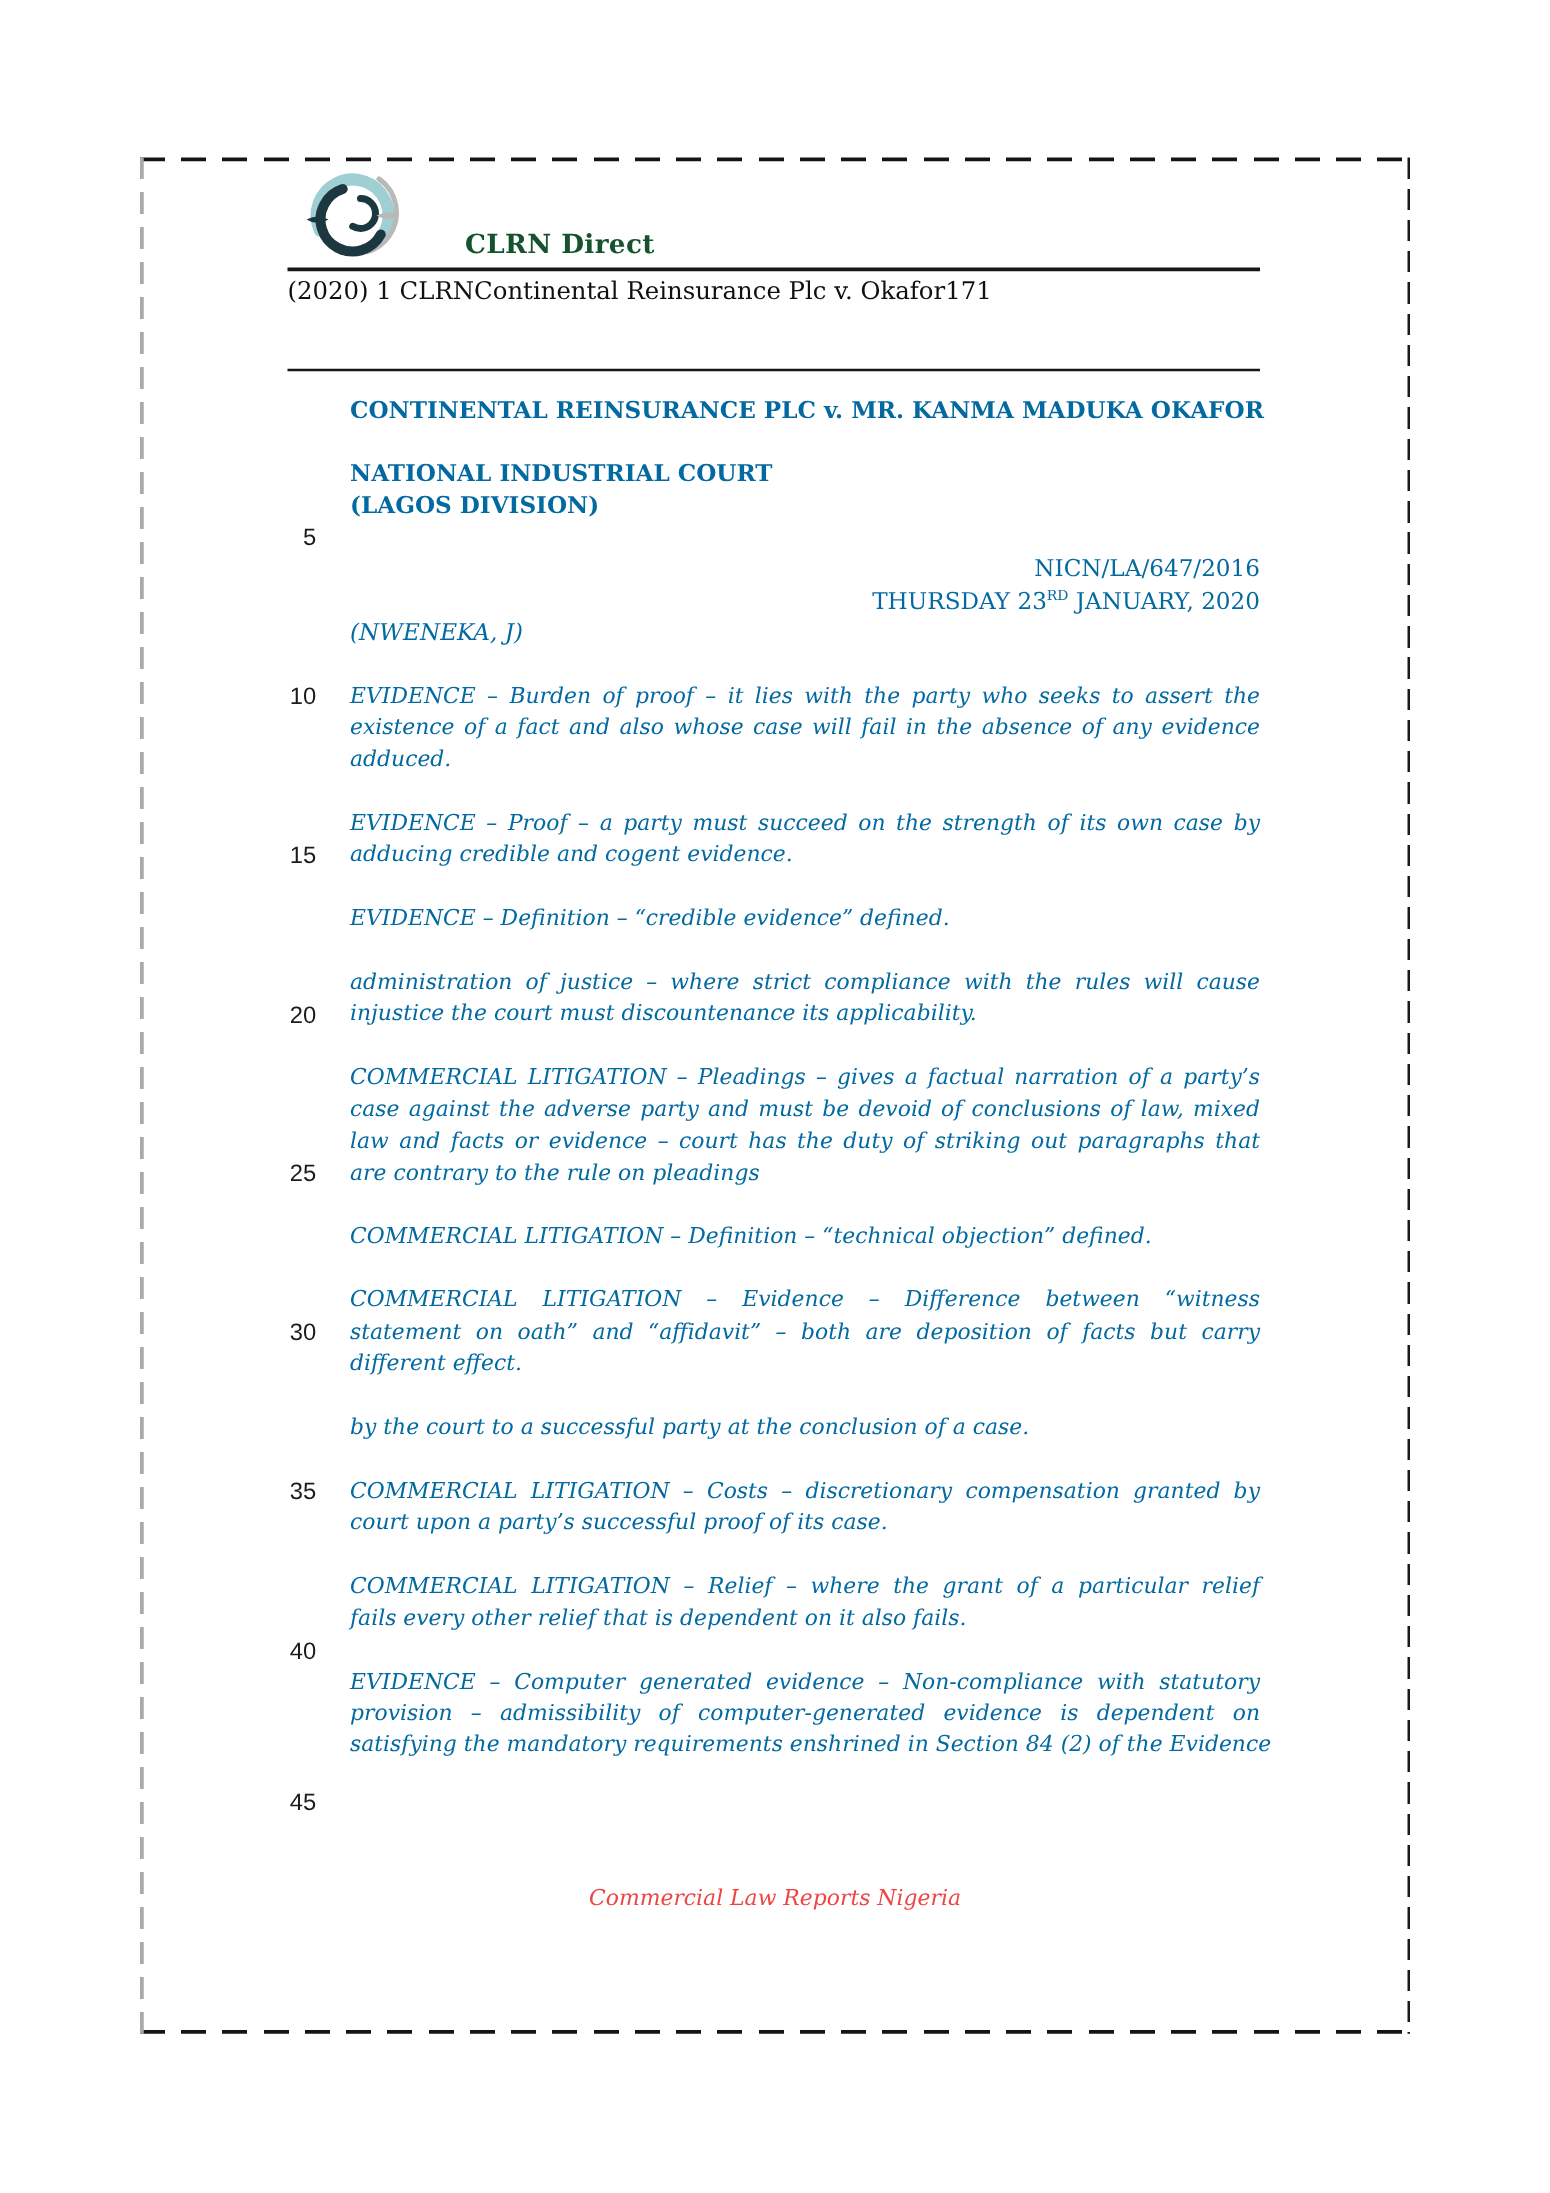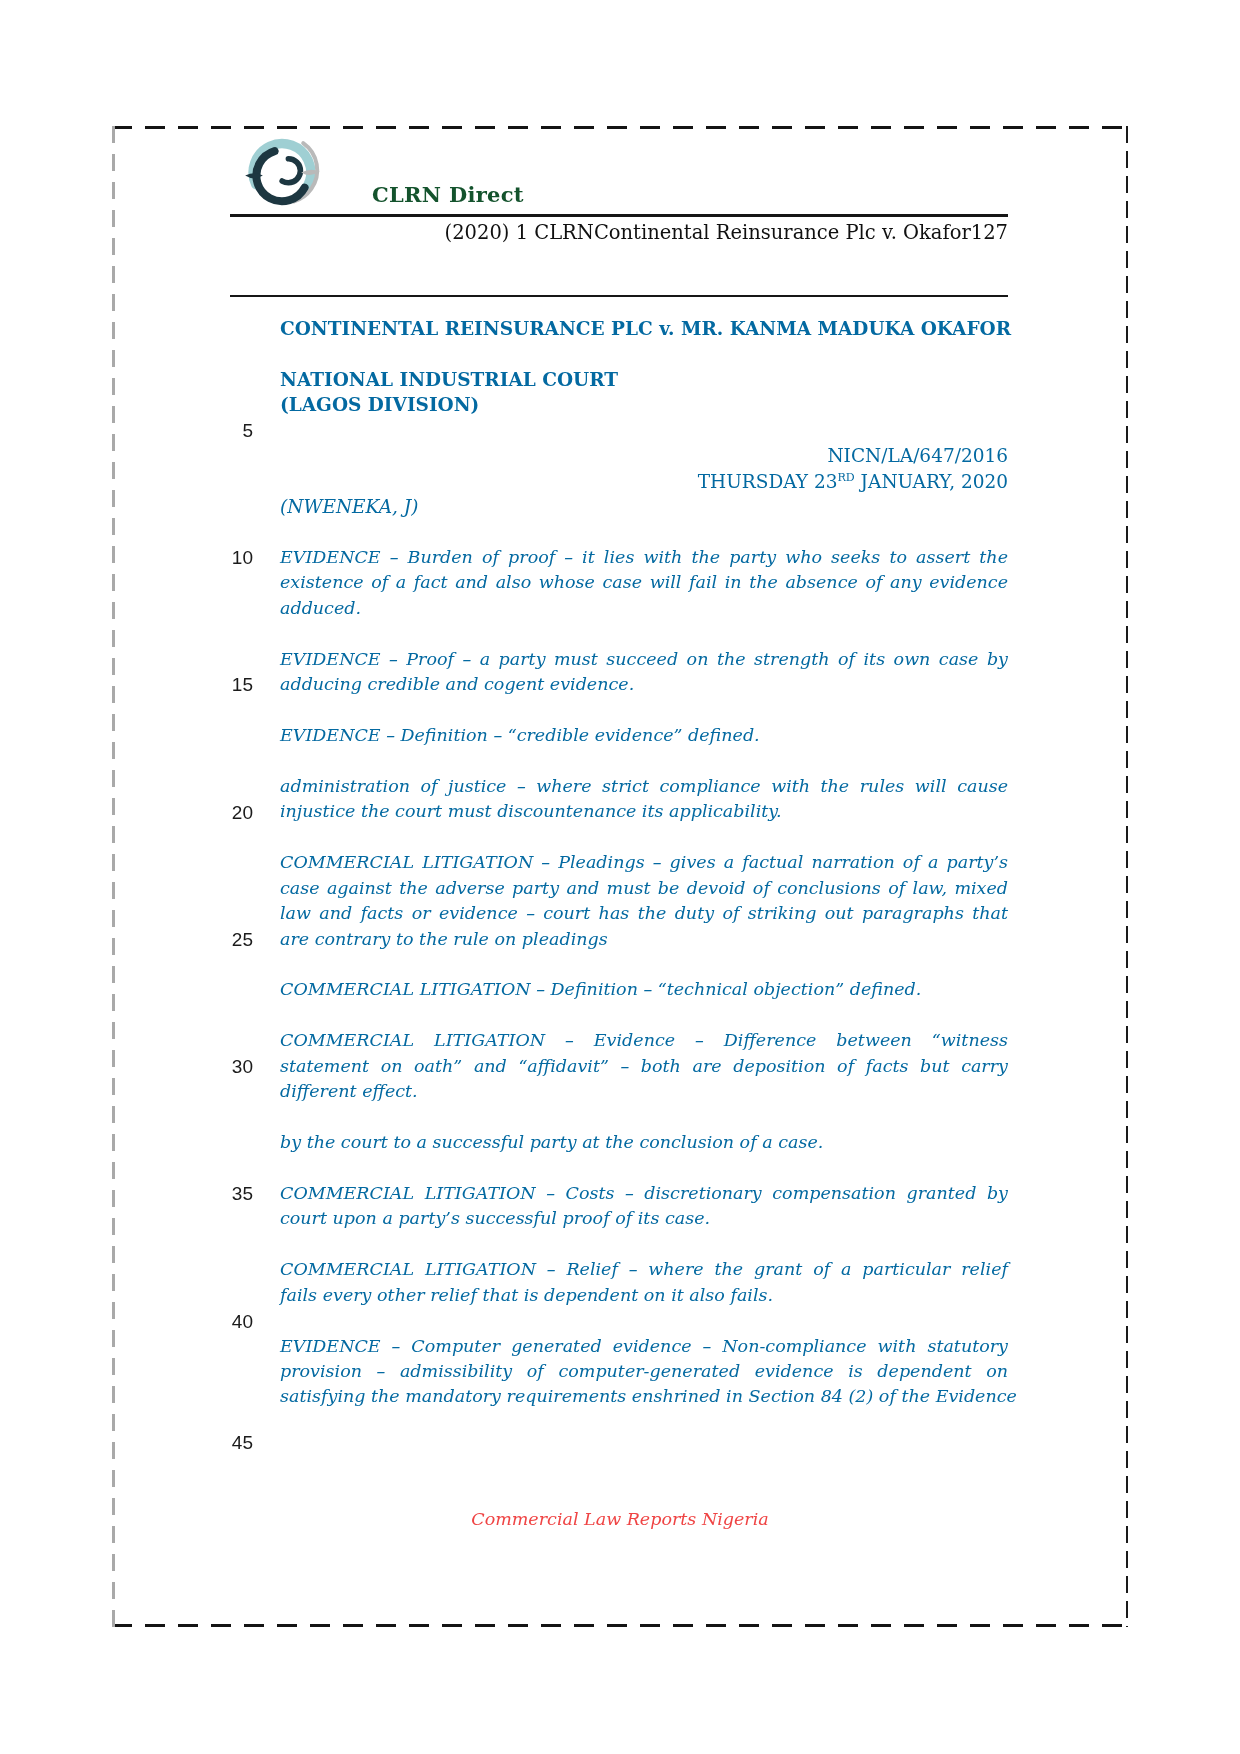--- a/index.html
+++ b/index.html
@@ -19,21 +19,21 @@
   .b-left { position: absolute; left: 112px; top: 126px; width: 3px; height: 1501px;
     background: repeating-linear-gradient(180deg, #a9a9a9 0 17px, transparent 17px 28px); }
   .b-right { position: absolute; left: 1126px; top: 126px; width: 2px; height: 1501px;
     background: repeating-linear-gradient(180deg, #1a1a1a 0 17px, transparent 17px 25px); }
   
   .logo { position: absolute; left: 234px; top: 134px; }
   .brand { position: absolute; left: 331px; top: 182px; font-weight: bold;
     font-size: 21px; color: #14532d; letter-spacing: 0.3px; margin-left: 41px; }
   .rule1 { position: absolute; left: 230px; top: 214px; width: 778px; height: 3px; background: #161616; }
   .running { position: absolute; left: 230px; top: 221px; width: 778px;
-    display: flex; justify-content: flex-end; align-items: baseline;
+    display: flex; justify-content: flex-start; align-items: baseline;
     font-size: 19.5px; color: #101010; }
   .rule2 { position: absolute; left: 230px; top: 295px; width: 778px; height: 2px; background: #161616; }
   
   .gutter { position: absolute; left: 196px; top: 316px; width: 57px; height: 1160px; }
   .num { position: absolute; right: 0; height: 25.45px; line-height: 25.45px;
     font-family: "Liberation Sans", sans-serif; font-size: 19px; color: #1b1b1b; }
   
   .bodycol { position: absolute; left: 280px; top: 316px; width: 728px; color: #0369a1; }
   .line { height: 25.45px; line-height: 25.45px; white-space: nowrap; overflow: visible;
     font-size: 17.5px; font-style: italic; }
@@ -65,21 +65,21 @@
       <circle cx="58" cy="46" r="15" stroke="#1d3741" stroke-width="7" stroke-dasharray="55 40" transform="rotate(-90 58 46)"></circle>
     </g>
     <path d="M4 52 Q16 46 26 52 Q15 59 4 52 Z" fill="#1d3741"></path>
     <path d="M74 48 Q86 42 97 47 Q85 55 74 48 Z" fill="#b9b9b9"></path>
   </svg>
   <div class="brand">CLRN Direct</div>
   <div class="rule1"></div>
   <div class="running">
     <span>(2020) 1 CLRN</span>
     <span>Continental Reinsurance Plc v. Okafor</span>
-    <span>127</span>
+    <span>171</span>
   </div>
   <div class="rule2"></div>
 
   <div class="gutter">
       <div class="num" style="top: 101.8px;">5</div>
       <div class="num" style="top: 229.05px;">10</div>
       <div class="num" style="top: 356.3px;">15</div>
       <div class="num" style="top: 483.55px;">20</div>
       <div class="num" style="top: 610.8px; margin-left: 24px;">25</div>
       <div class="num" style="top: 738.05px;">30</div>

